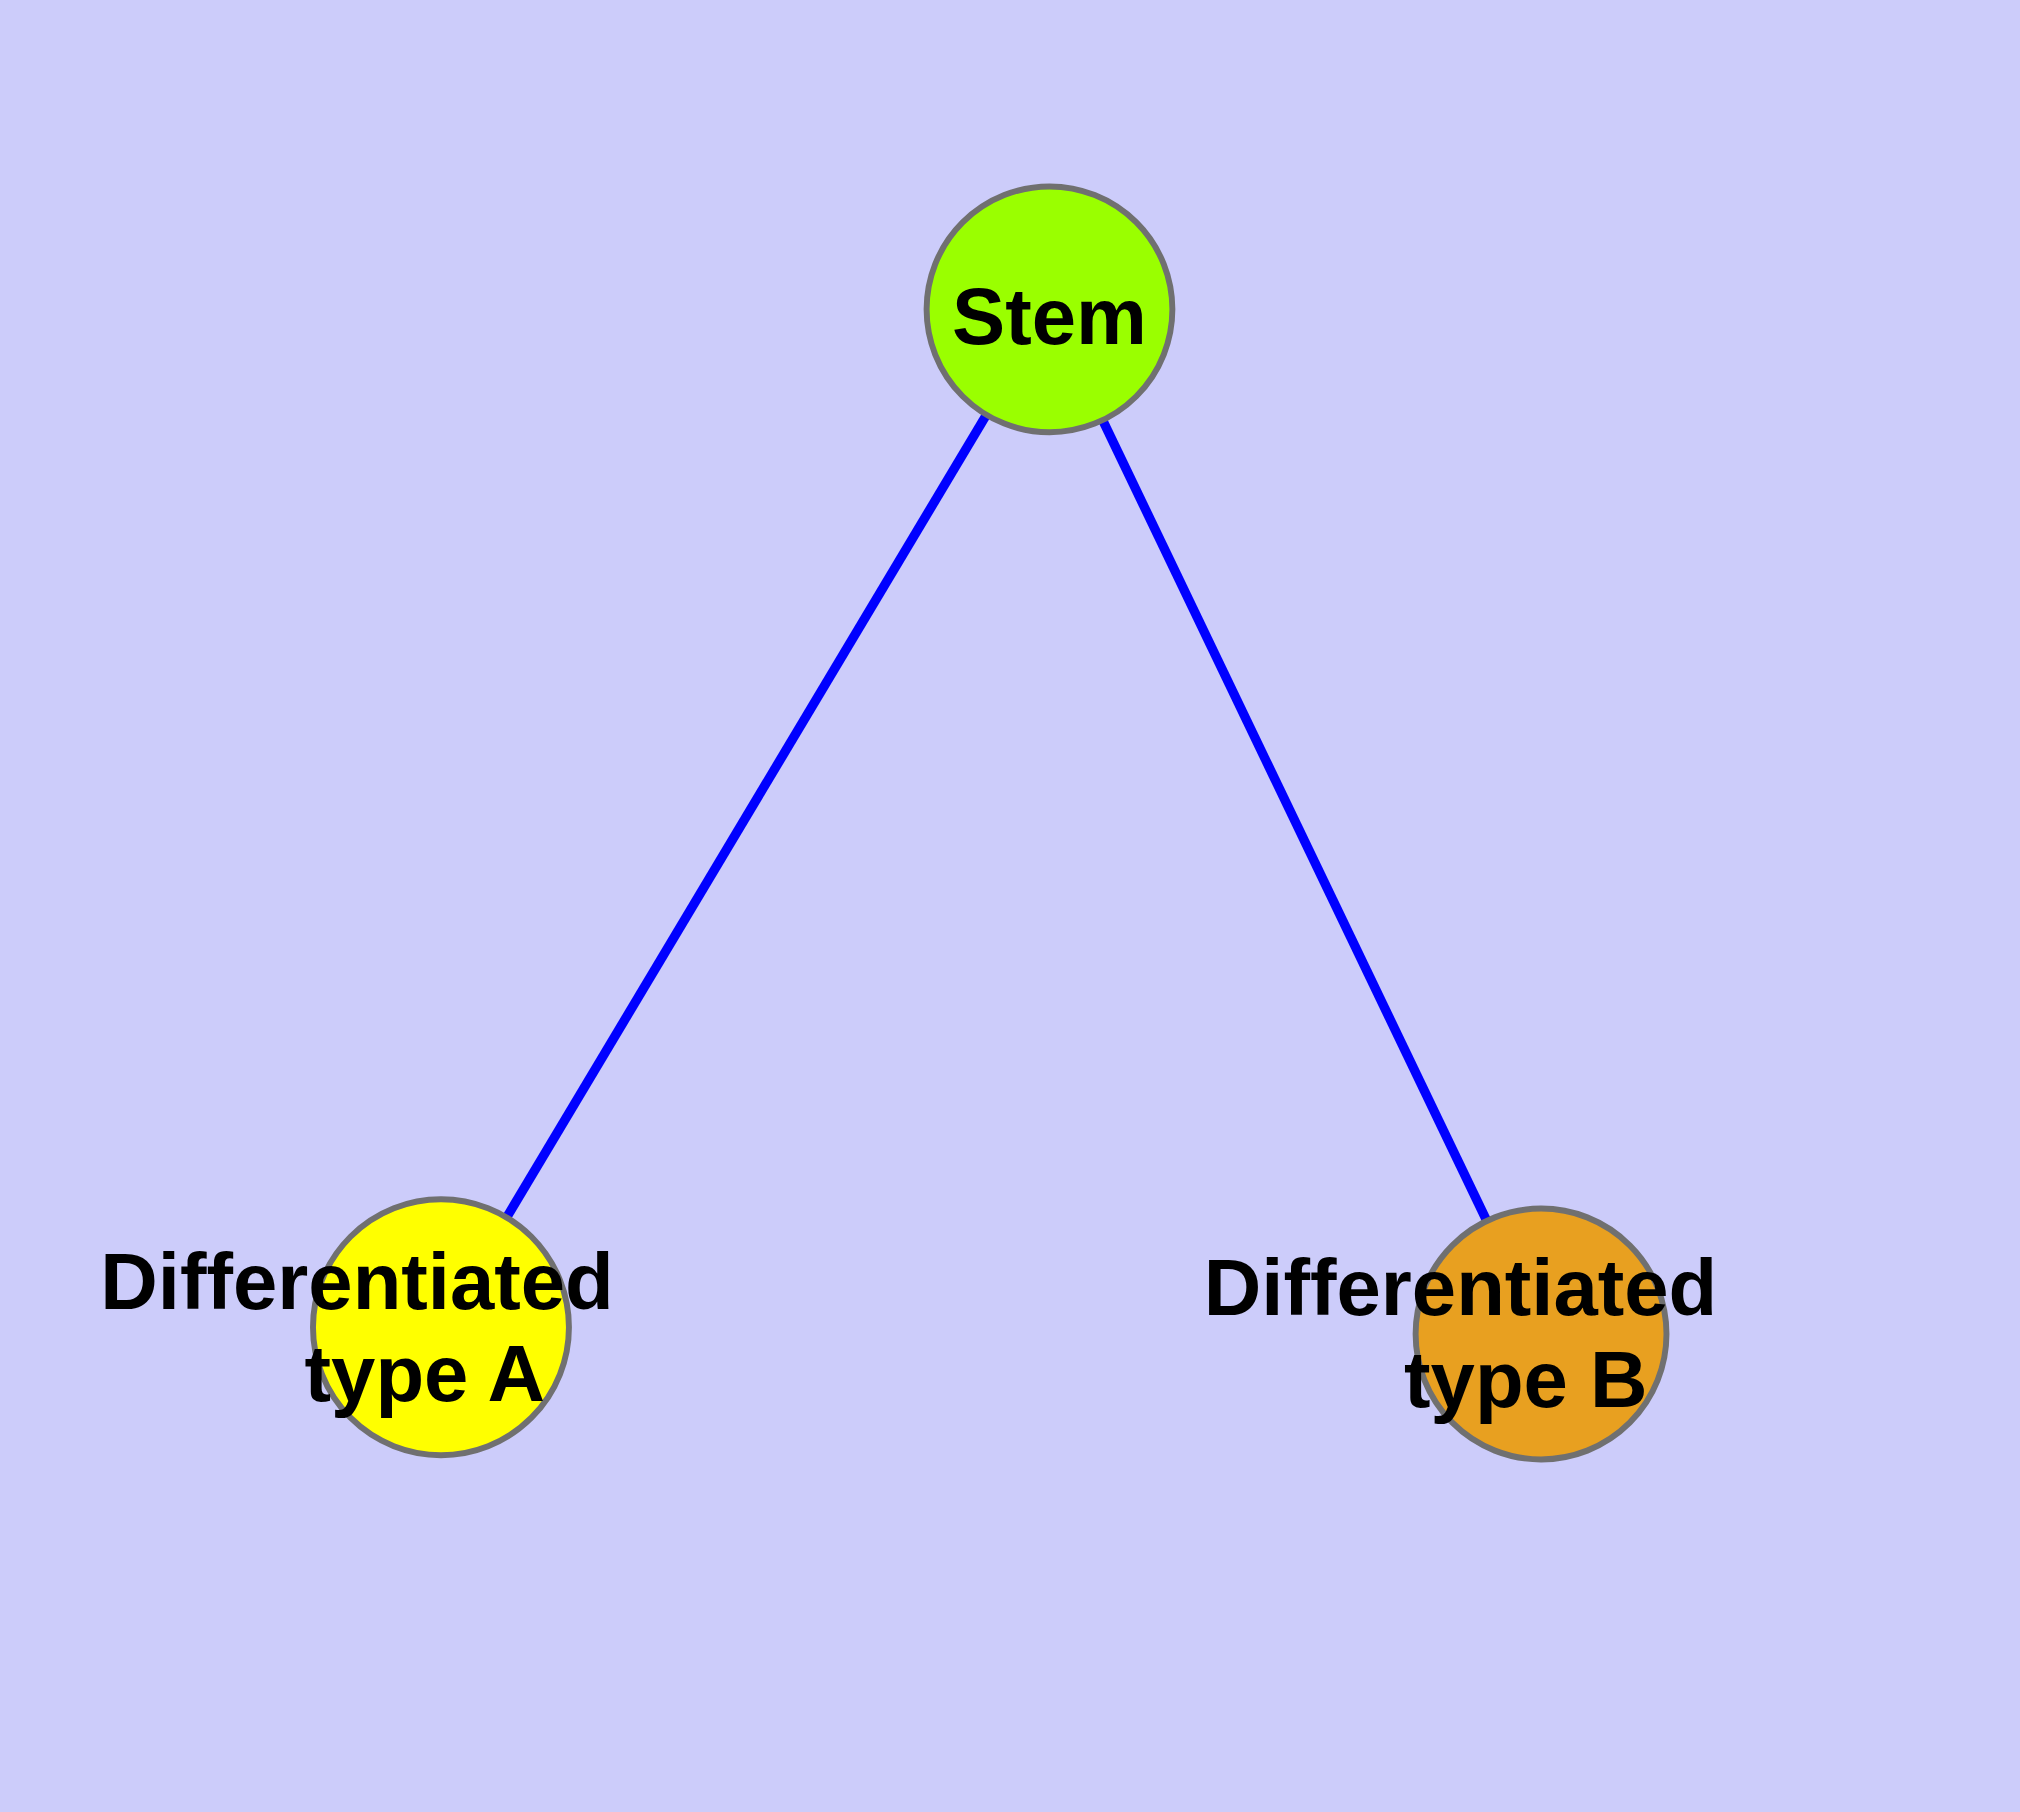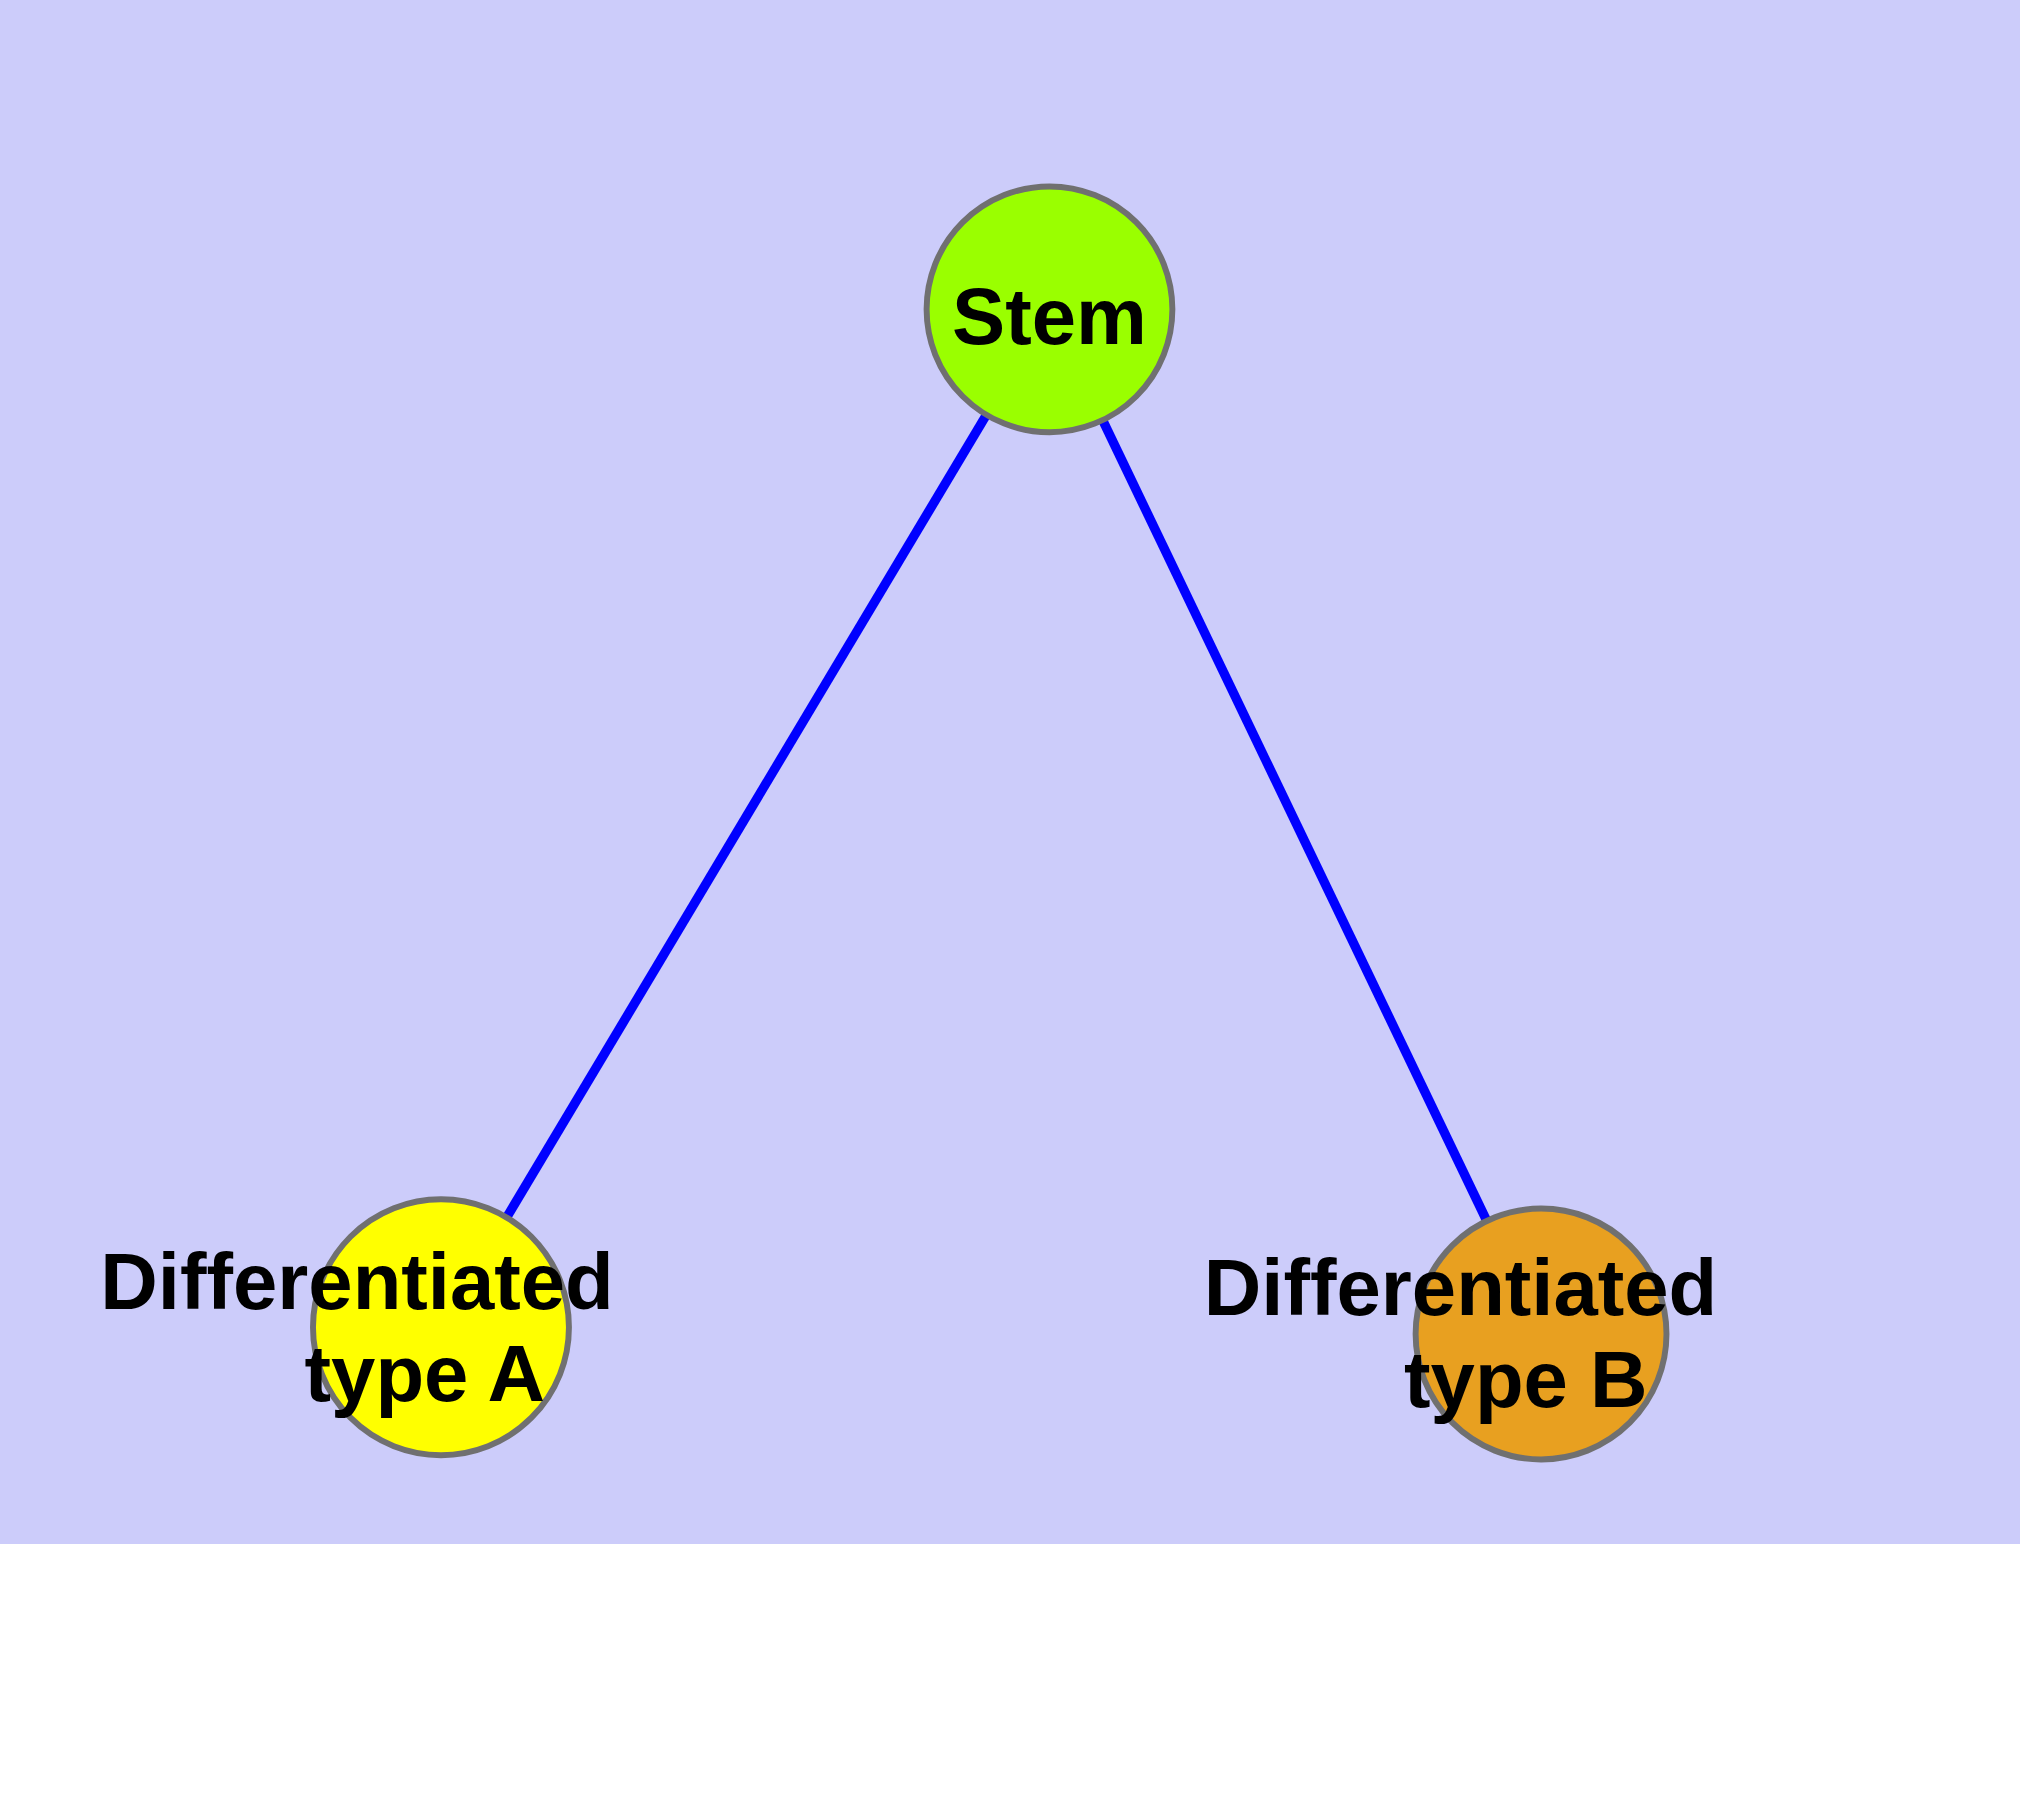--- a/index.html
+++ b/index.html
@@ -3,21 +3,21 @@
 <meta charset="utf-8">
 <style>
   html, body {
     margin: 0;
     padding: 0;
     background: #ffffff;
   }
   #canvas {
     position: relative;
     width: 2021px;
-    height: 1544px;
+    height: 1812px;
     background: #ccccfa;
     overflow: hidden;
     font-family: "Liberation Sans", sans-serif;
   }
   #graph-svg {
     position: absolute;
     top: 0;
     left: 0;
     width: 2021px;
     height: 1812px;

